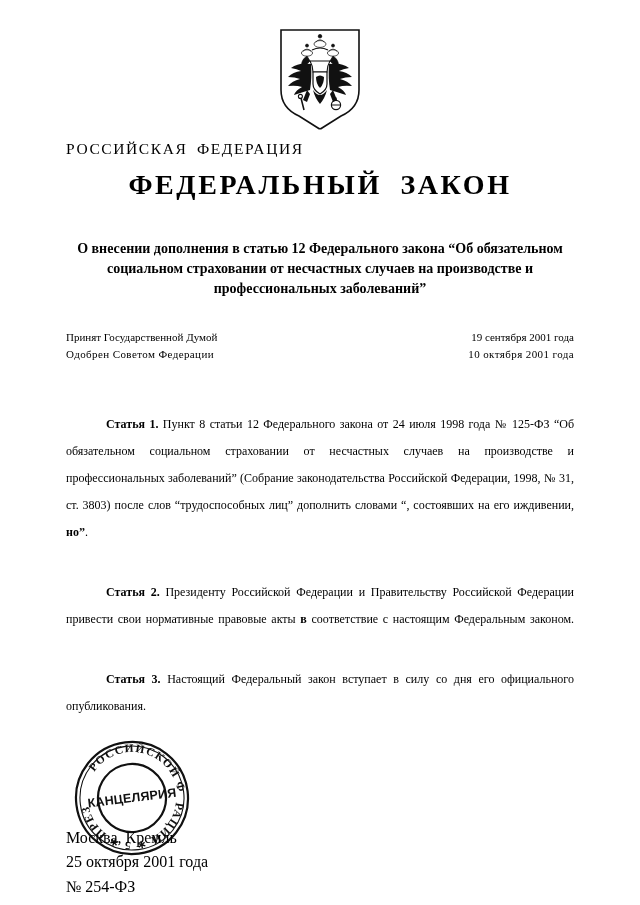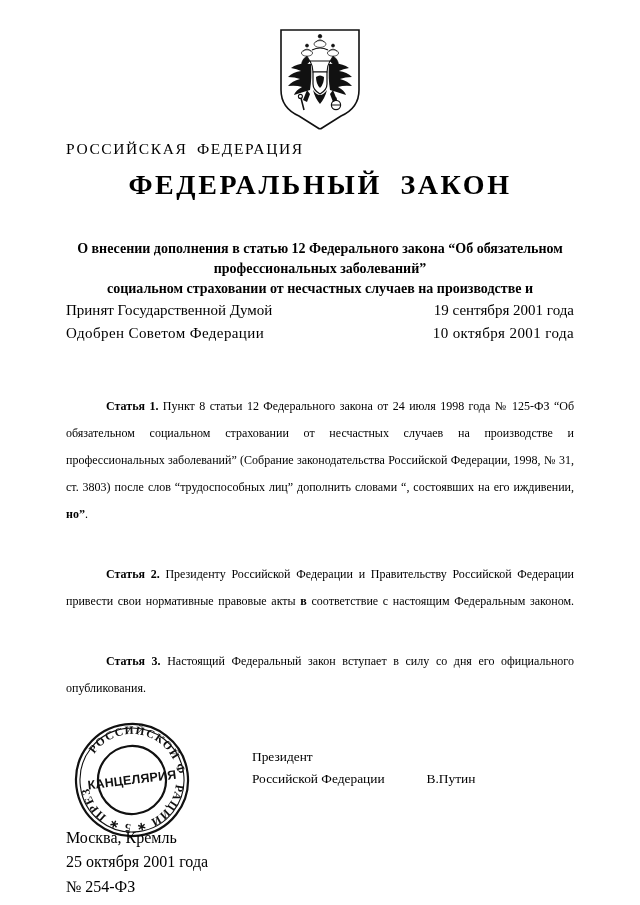--- a/index.html
+++ b/index.html
@@ -60,21 +60,22 @@
     width: 505px;
     text-align: center;
     font-weight: bold;
     font-size: 14px;
     line-height: 1.42;
   }
   .subtitle .l2 { display: block; }
 
   
   .adoption {
-    font-size: 15px;
+    margin-top: 30px;
+    font-size: 11px;
     line-height: 1.55;
   }
   .adoption-row {
     display: flex;
     justify-content: space-between;
   }
   .adoption-row .who { white-space: pre; }
   .adoption-row .when { white-space: pre; }
   .adoption-row.second .who { letter-spacing: 0.4px; }
   .adoption-row.second .when { letter-spacing: 0.4px; }
@@ -189,22 +190,22 @@
         </g>
       </svg>
     </div>
   </div>
 
   <div class="country-line">РОССИЙСКАЯ ФЕДЕРАЦИЯ</div>
   <div class="law-title">ФЕДЕРАЛЬНЫЙ ЗАКОН</div>
 
   <div class="subtitle">
     <span class="l2">О внесении дополнения в статью 12 Федерального закона “Об обязательном</span>
+    <span class="l2">социальном страховании от несчастных случаев на производстве и</span>
     <span class="l2">профессиональных заболеваний”</span>
-    <span class="l2">социальном страховании от несчастных случаев на производстве и</span>
   </div>
 
   <div class="adoption">
     <div class="adoption-row first">
       <span class="who">Принят Государственной Думой</span>
       <span class="when">19 сентября 2001 года</span>
     </div>
     <div class="adoption-row second">
       <span class="who">Одобрен Советом Федерации</span>
       <span class="when">10 октября 2001 года</span>
@@ -237,26 +238,20 @@
         <text font-family="'Liberation Serif', serif" font-size="11.5" font-weight="bold" fill="#111" letter-spacing="1.2">
           <textPath href="#ringTop" startOffset="23%">РОССИЙСКОЙ ФЕДЕ</textPath>
         </text>
         <text font-family="'Liberation Serif', serif" font-size="11.5" font-weight="bold" fill="#111" letter-spacing="1.2">
           <textPath href="#ringBot" startOffset="7%">РАЦИИ ∗ 5 ∗ ПРЕЗИДЕНТ</textPath>
         </text>
         <text x="62" y="66" text-anchor="middle" font-family="'Liberation Sans', sans-serif" font-size="12.5" font-weight="bold" fill="#111" letter-spacing="0.2">КАНЦЕЛЯРИЯ</text>
       </svg>
     </div>
 
-    <div class="sign-text">
-      <div>Президент</div>
-      <div>
-        <span>Российской Федерации</span><span class="name">В.Путин</span>
-      </div>
-    </div>
   </div>
 
   <div class="footer">
     <div>Москва, Кремль</div>
     <div>25 октября 2001 года</div>
     <div>№ 254-ФЗ</div>
   </div>
 
 </div>
 

